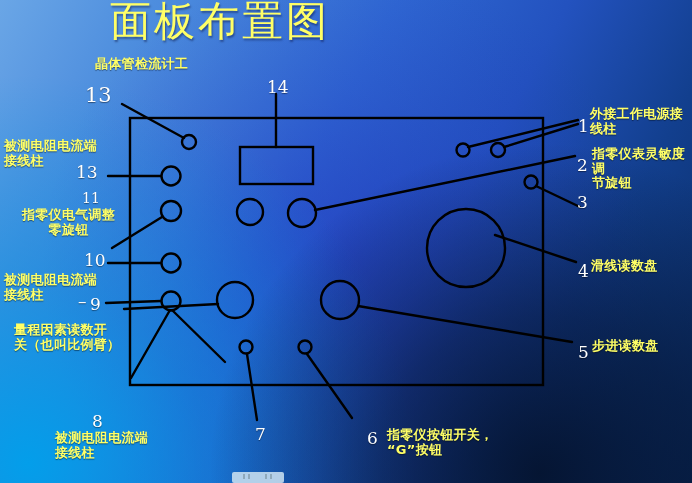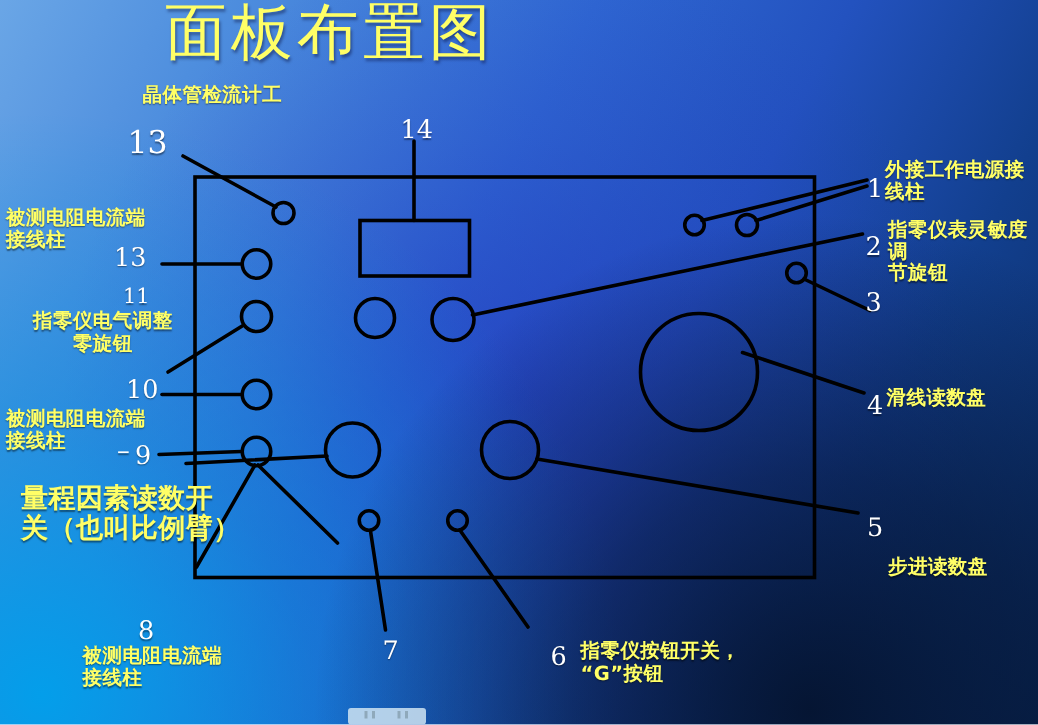--- a/index.html
+++ b/index.html
@@ -124,31 +124,31 @@
 
   <div class="lbl" style="left:4px;top:139px;font-size:13px;">被测电阻电流端
 接线柱</div>
 
   <div class="lbl" style="left:22px;top:208px;font-size:13px;text-align:center;">指零仪电气调整
 零旋钮</div>
 
   <div class="lbl" style="left:4px;top:273px;font-size:13px;">被测电阻电流端
 接线柱</div>
 
-  <div class="lbl" style="left:14px;top:323px;font-size:18px;">量程因素读数开
+  <div class="lbl" style="left:14px;top:323px;font-size:13px;">量程因素读数开
 关（也叫比例臂）</div>
 
   <div class="lbl" style="left:55px;top:431px;font-size:13px;">被测电阻电流端
 接线柱</div>
 
 
   <div class="lbl" style="left:387px;top:428px;font-size:13px;">指零仪按钮开关，
 “G”按钮</div>
 
-  <div class="lbl" style="left:592px;top:339px;font-size:13px;margin-top:33px;">步进读数盘</div>
+  <div class="lbl" style="left:592px;top:339px;font-size:13px;">步进读数盘</div>
 
   <div class="lbl" style="left:591px;top:259px;font-size:13px;">滑线读数盘</div>
 
 
   <div class="lbl" style="left:592px;top:147px;font-size:13px;">指零仪表灵敏度调
 节旋钮</div>
 
   <div class="lbl" style="left:590px;top:107px;font-size:13px;">外接工作电源接
 线柱</div>
 

